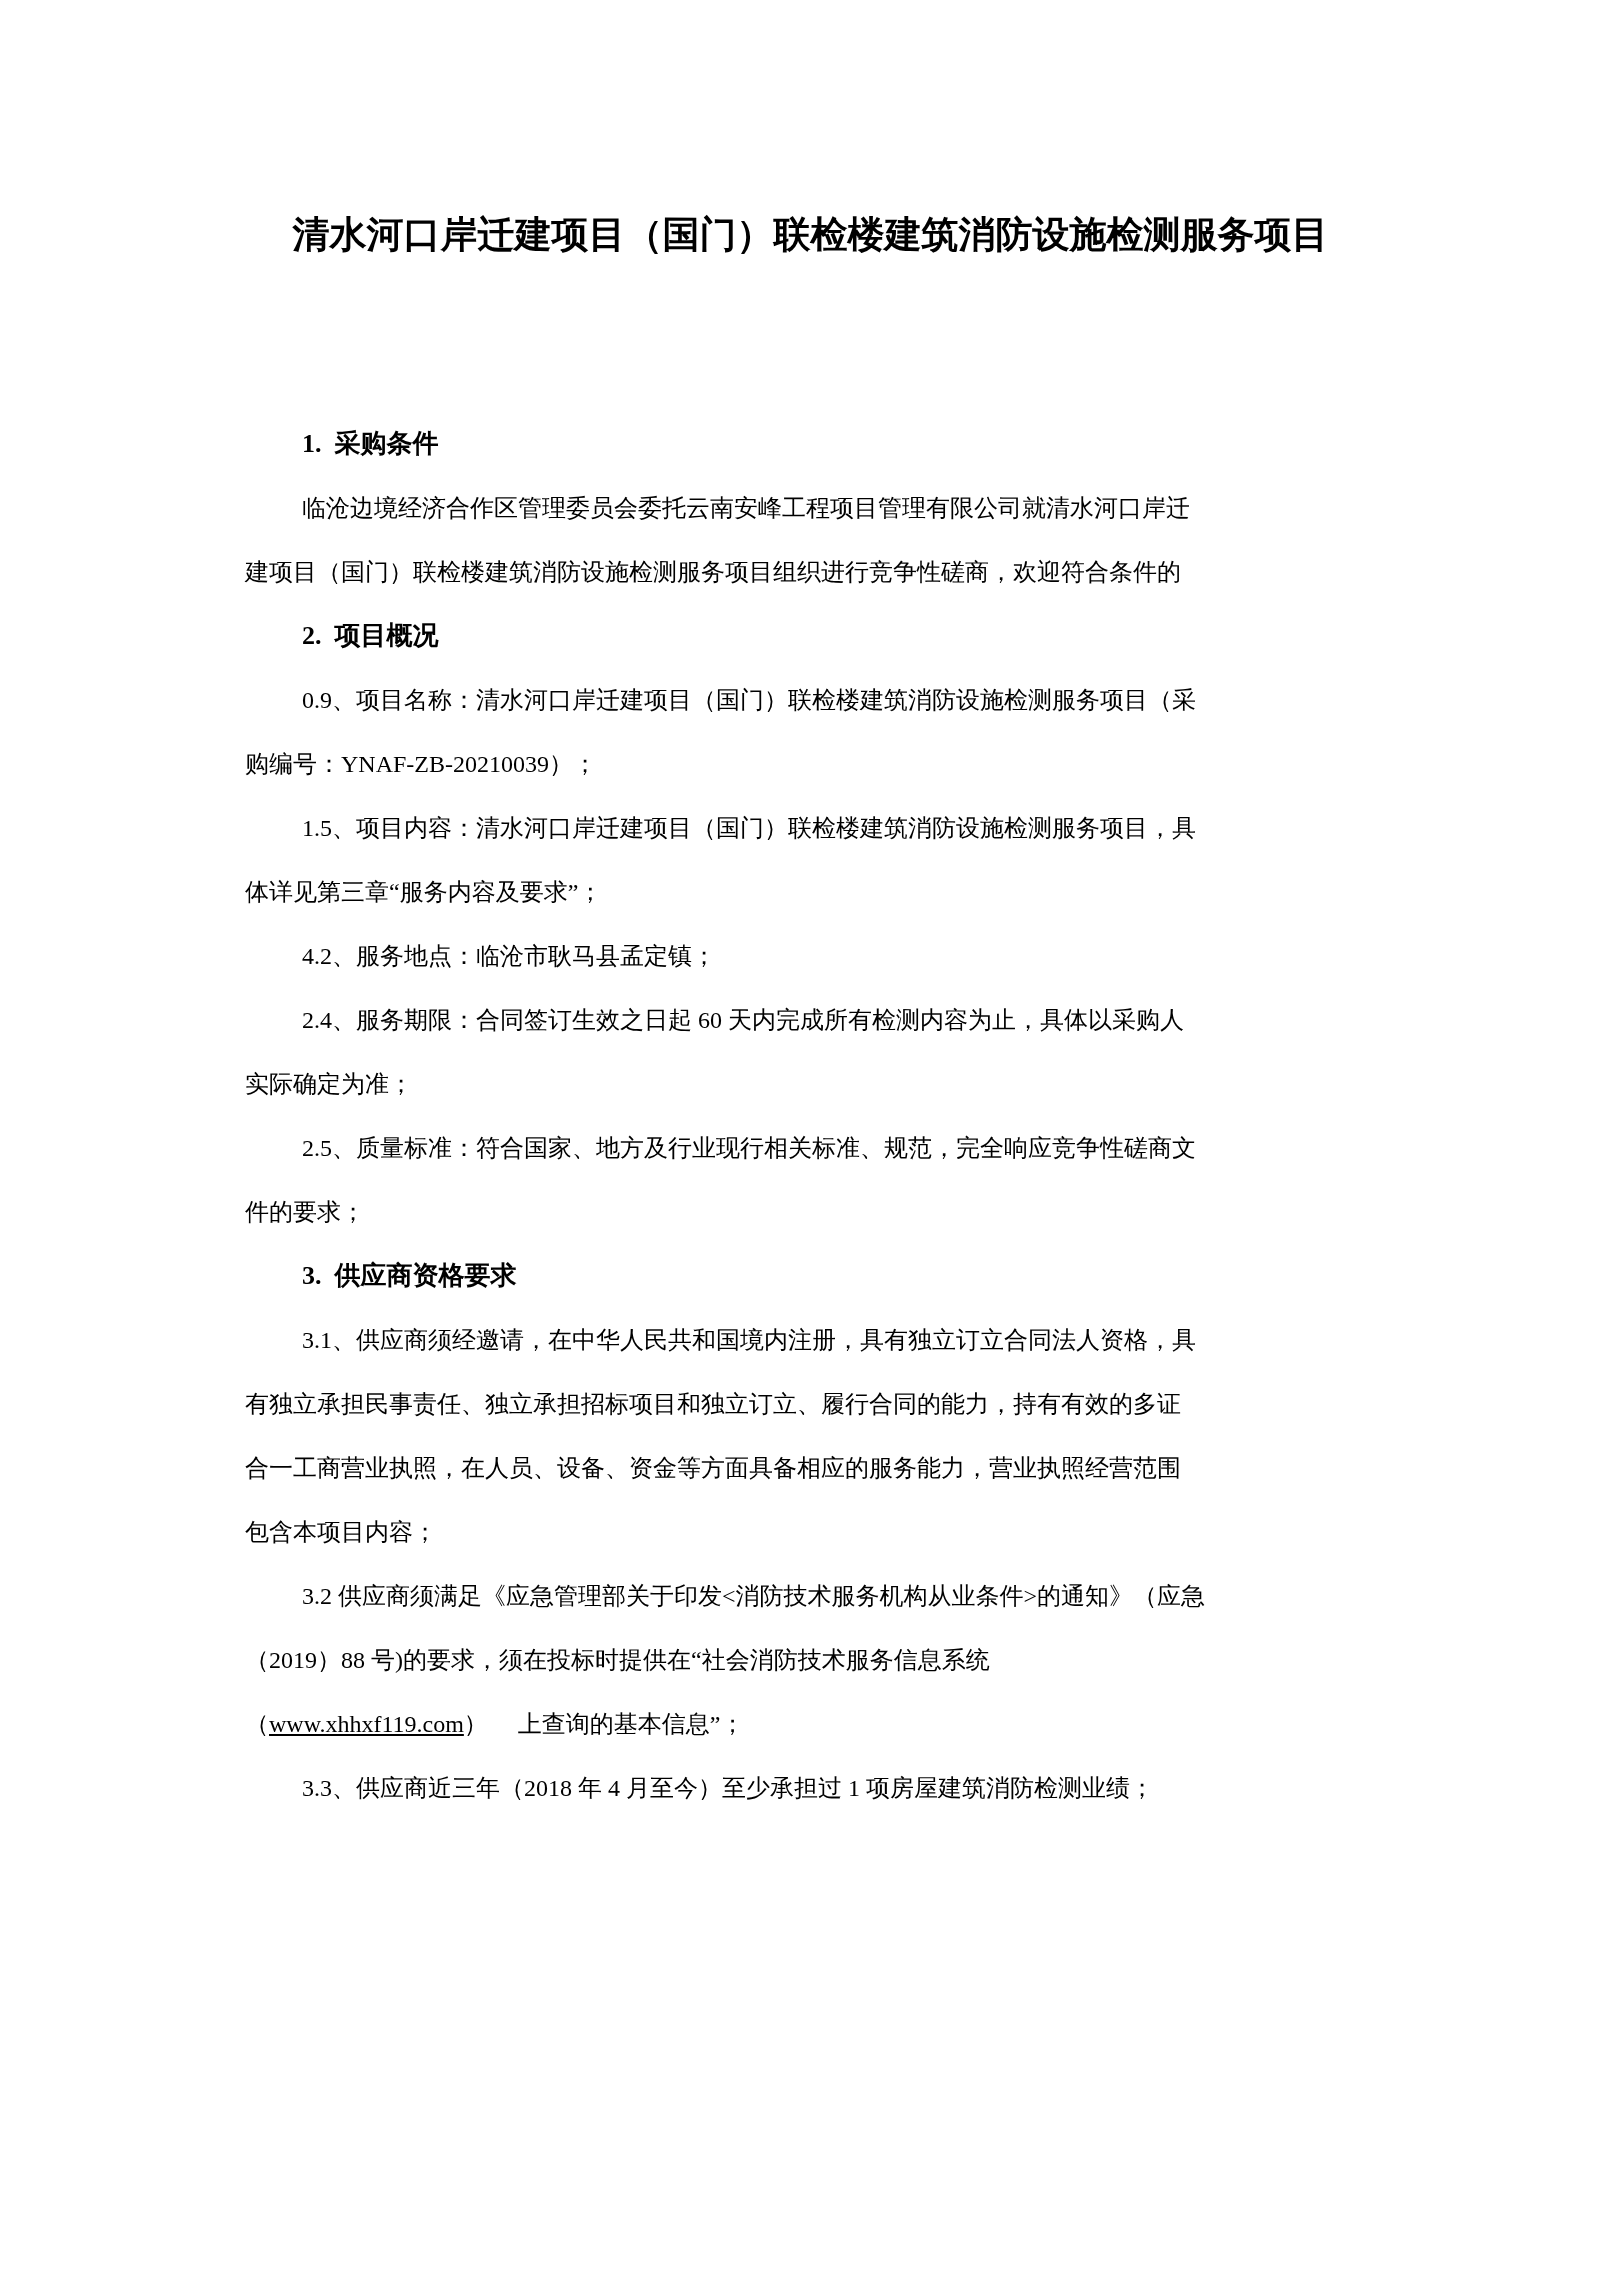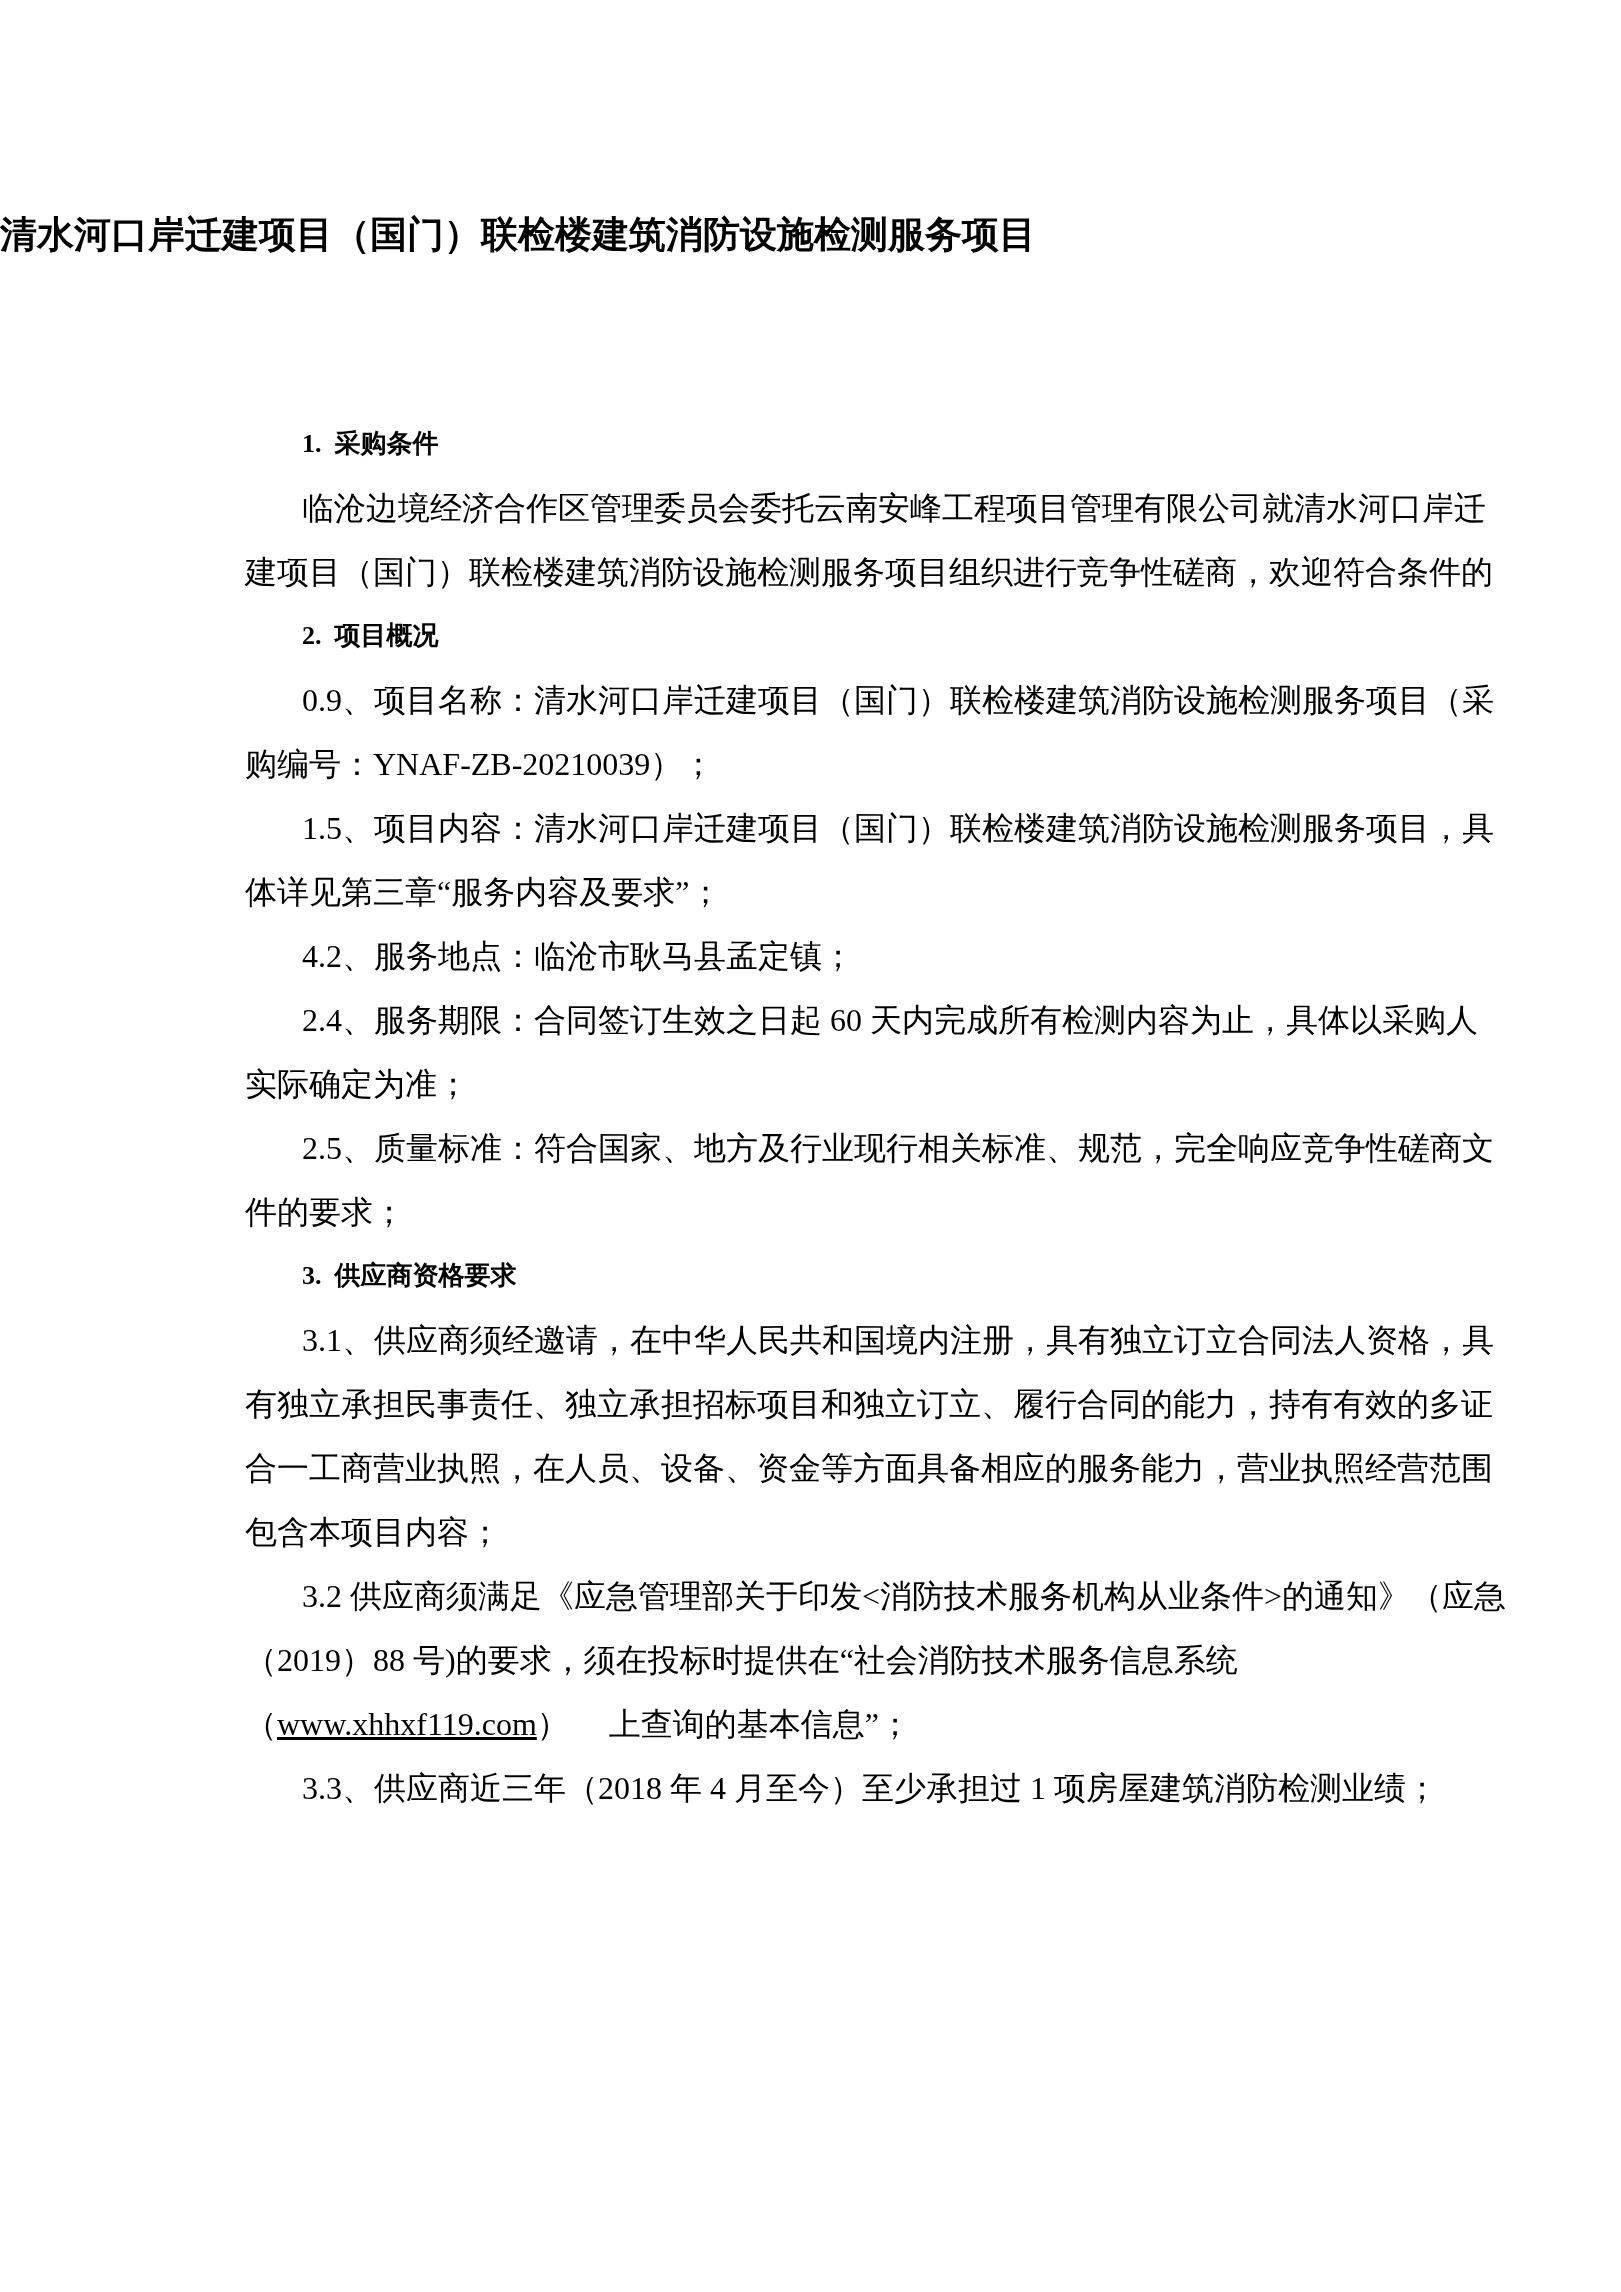--- a/index.html
+++ b/index.html
@@ -13,37 +13,38 @@
     height: 2293px;
     background: #ffffff;
     color: #000000;
     font-family: "Liberation Serif", "DejaVu Serif", serif;
     overflow: hidden;
   }
   .doc-title {
     position: absolute;
     left: 0;
     width: 100%;
+    text-align: center;
     font-weight: bold;
     font-size: 37px;
     line-height: 47px;
     white-space: pre;
   }
   #title-line-1 { top: 211px; }
   #title-line-2 { top: 301px; }
   .doc-body {
     position: absolute;
     left: 245px;
     top: 412px;
     width: 1137px;
   }
   .line {
     height: 64px;
     line-height: 64px;
-    font-size: 32px;
+    font-size: 24px;
     white-space: pre;
   }
   .line.h {
     font-weight: bold;
     font-size: 26px;
     padding-left: 57px;
   }
   .line.ind {
     padding-left: 57px;
   }

